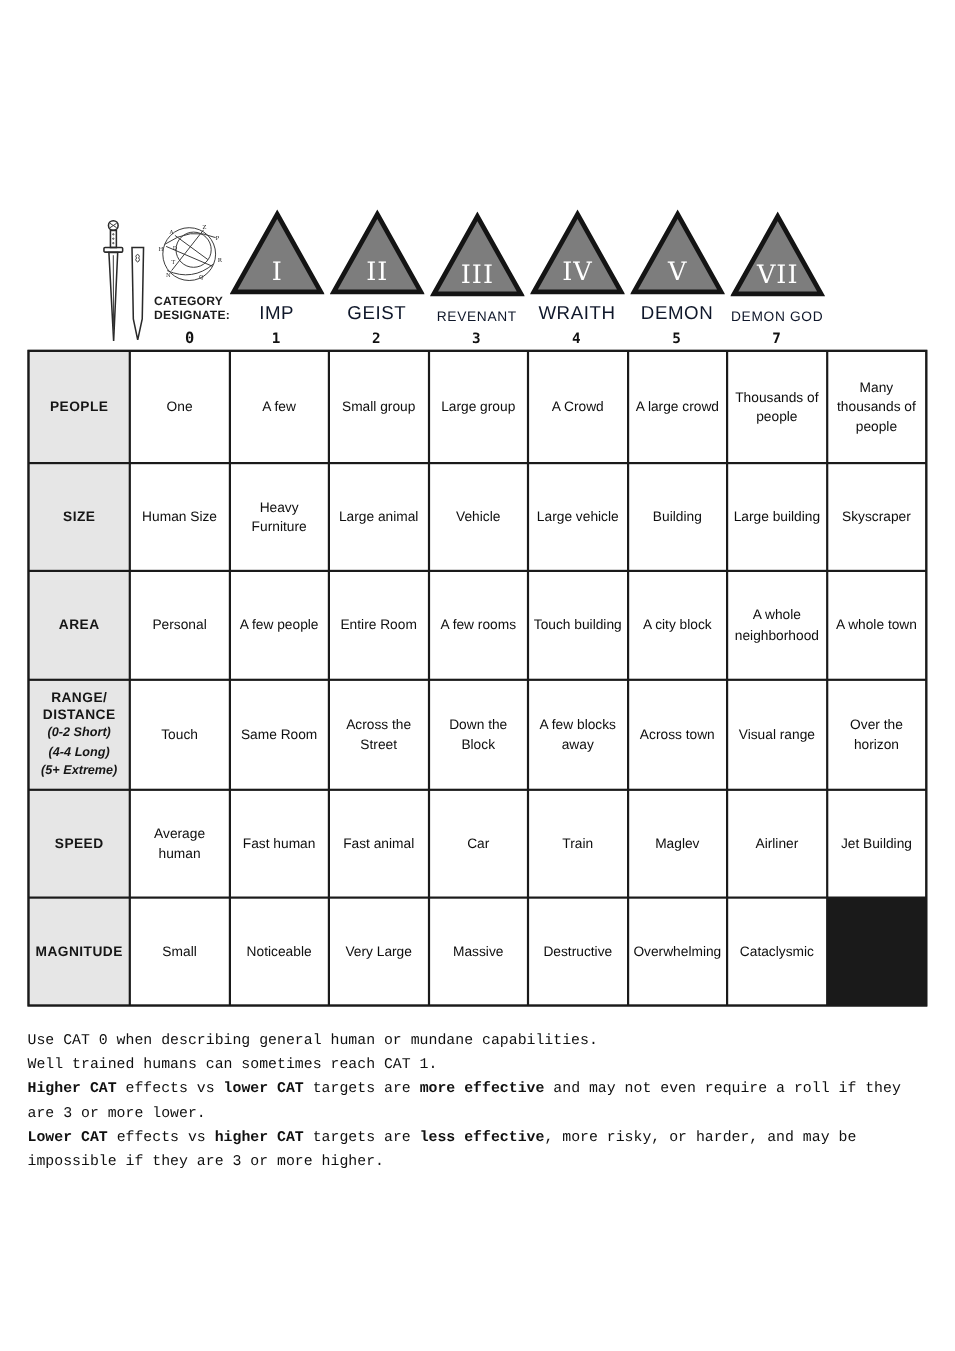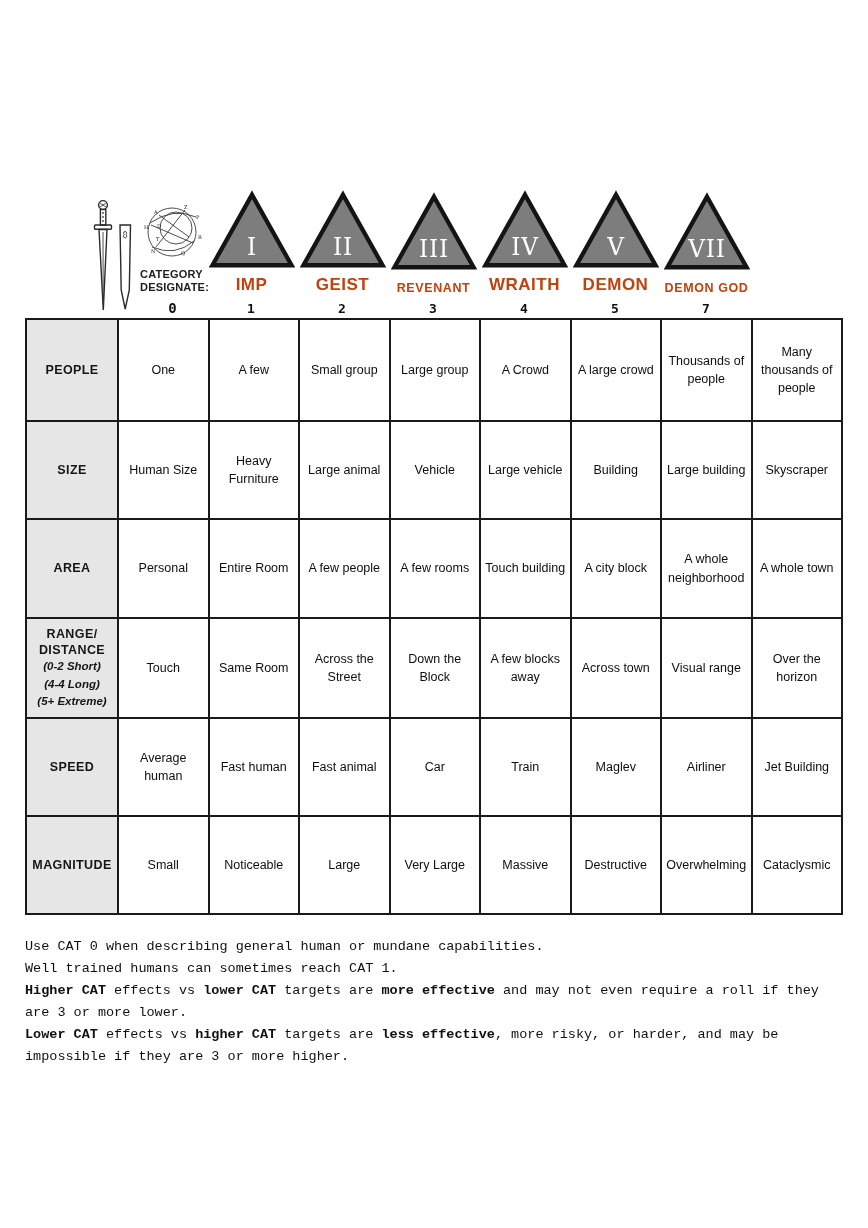--- a/index.html
+++ b/index.html
@@ -36,22 +36,22 @@
     font-family:"DejaVu Sans Mono",monospace;
   }
   .tri-cell{display:flex;flex-direction:column;align-items:center;justify-content:flex-end;height:137px;padding-bottom:2px;}
   .tri{width:86px;height:80px;display:block;}
   .tri polygon{fill:var(--triangle_fill);stroke:var(--triangle_stroke);stroke-width:5;stroke-linejoin:miter;}
   .tri text{
     fill:#ffffff;font-family:"DejaVu Serif","Liberation Serif",serif;
     font-size:27px;text-anchor:middle;letter-spacing:1px;
   }
   .tri-name{
-    font-size:17px;font-weight:700;letter-spacing:.5px;margin-top:5px;
-    white-space:nowrap;color:#c2410c;
+    font-size:17px;font-weight:400;letter-spacing:.5px;margin-top:5px;
+    white-space:nowrap;color:#0f172a;
   }
   .tri-name.small{font-size:12.5px;letter-spacing:.6px;margin-top:9px;}
   .tri-num{
     font-size:13px;font-weight:800;margin-top:6px;letter-spacing:1px;
     font-family:"DejaVu Sans Mono",monospace;
   }
 
   
   .cat-table{
     position:absolute;left:25px;top:318px;width:818px;
@@ -199,22 +199,22 @@
       <div class="cell">Large animal</div>
       <div class="cell">Vehicle</div>
       <div class="cell">Large vehicle</div>
       <div class="cell">Building</div>
       <div class="cell">Large building</div>
       <div class="cell">Skyscraper</div>
       <div class="cell head">
         <div class="hmain">AREA</div>
       </div>
       <div class="cell">Personal</div>
+      <div class="cell">A few people</div>
       <div class="cell">Entire Room</div>
-      <div class="cell">A few people</div>
       <div class="cell">A few rooms</div>
       <div class="cell">Touch building</div>
       <div class="cell">A city block</div>
       <div class="cell">A whole neighborhood</div>
       <div class="cell">A whole town</div>
       <div class="cell head">
         <div class="hmain">RANGE/</div>
         <div class="hmain">DISTANCE</div>
         <div class="hsub">(0-2 Short)</div>
         <div class="hsub">(4-4 Long)</div>
@@ -237,21 +237,20 @@
       <div class="cell">Car</div>
       <div class="cell">Train</div>
       <div class="cell">Maglev</div>
       <div class="cell">Airliner</div>
       <div class="cell">Jet Building</div>
       <div class="cell head">
         <div class="hmain">MAGNITUDE</div>
       </div>
       <div class="cell">Small</div>
       <div class="cell">Noticeable</div>
-      <div class="cell">Large</div>
       <div class="cell">Very Large</div>
       <div class="cell">Massive</div>
       <div class="cell">Destructive</div>
       <div class="cell">Overwhelming</div>
       <div class="cell">Cataclysmic</div>
     </div>
 
   <div class="footnotes">
       <p><span>Use CAT 0 when describing general human or mundane capabilities.</span></p>
       <p><span>Well trained humans can sometimes reach CAT 1.</span></p>

